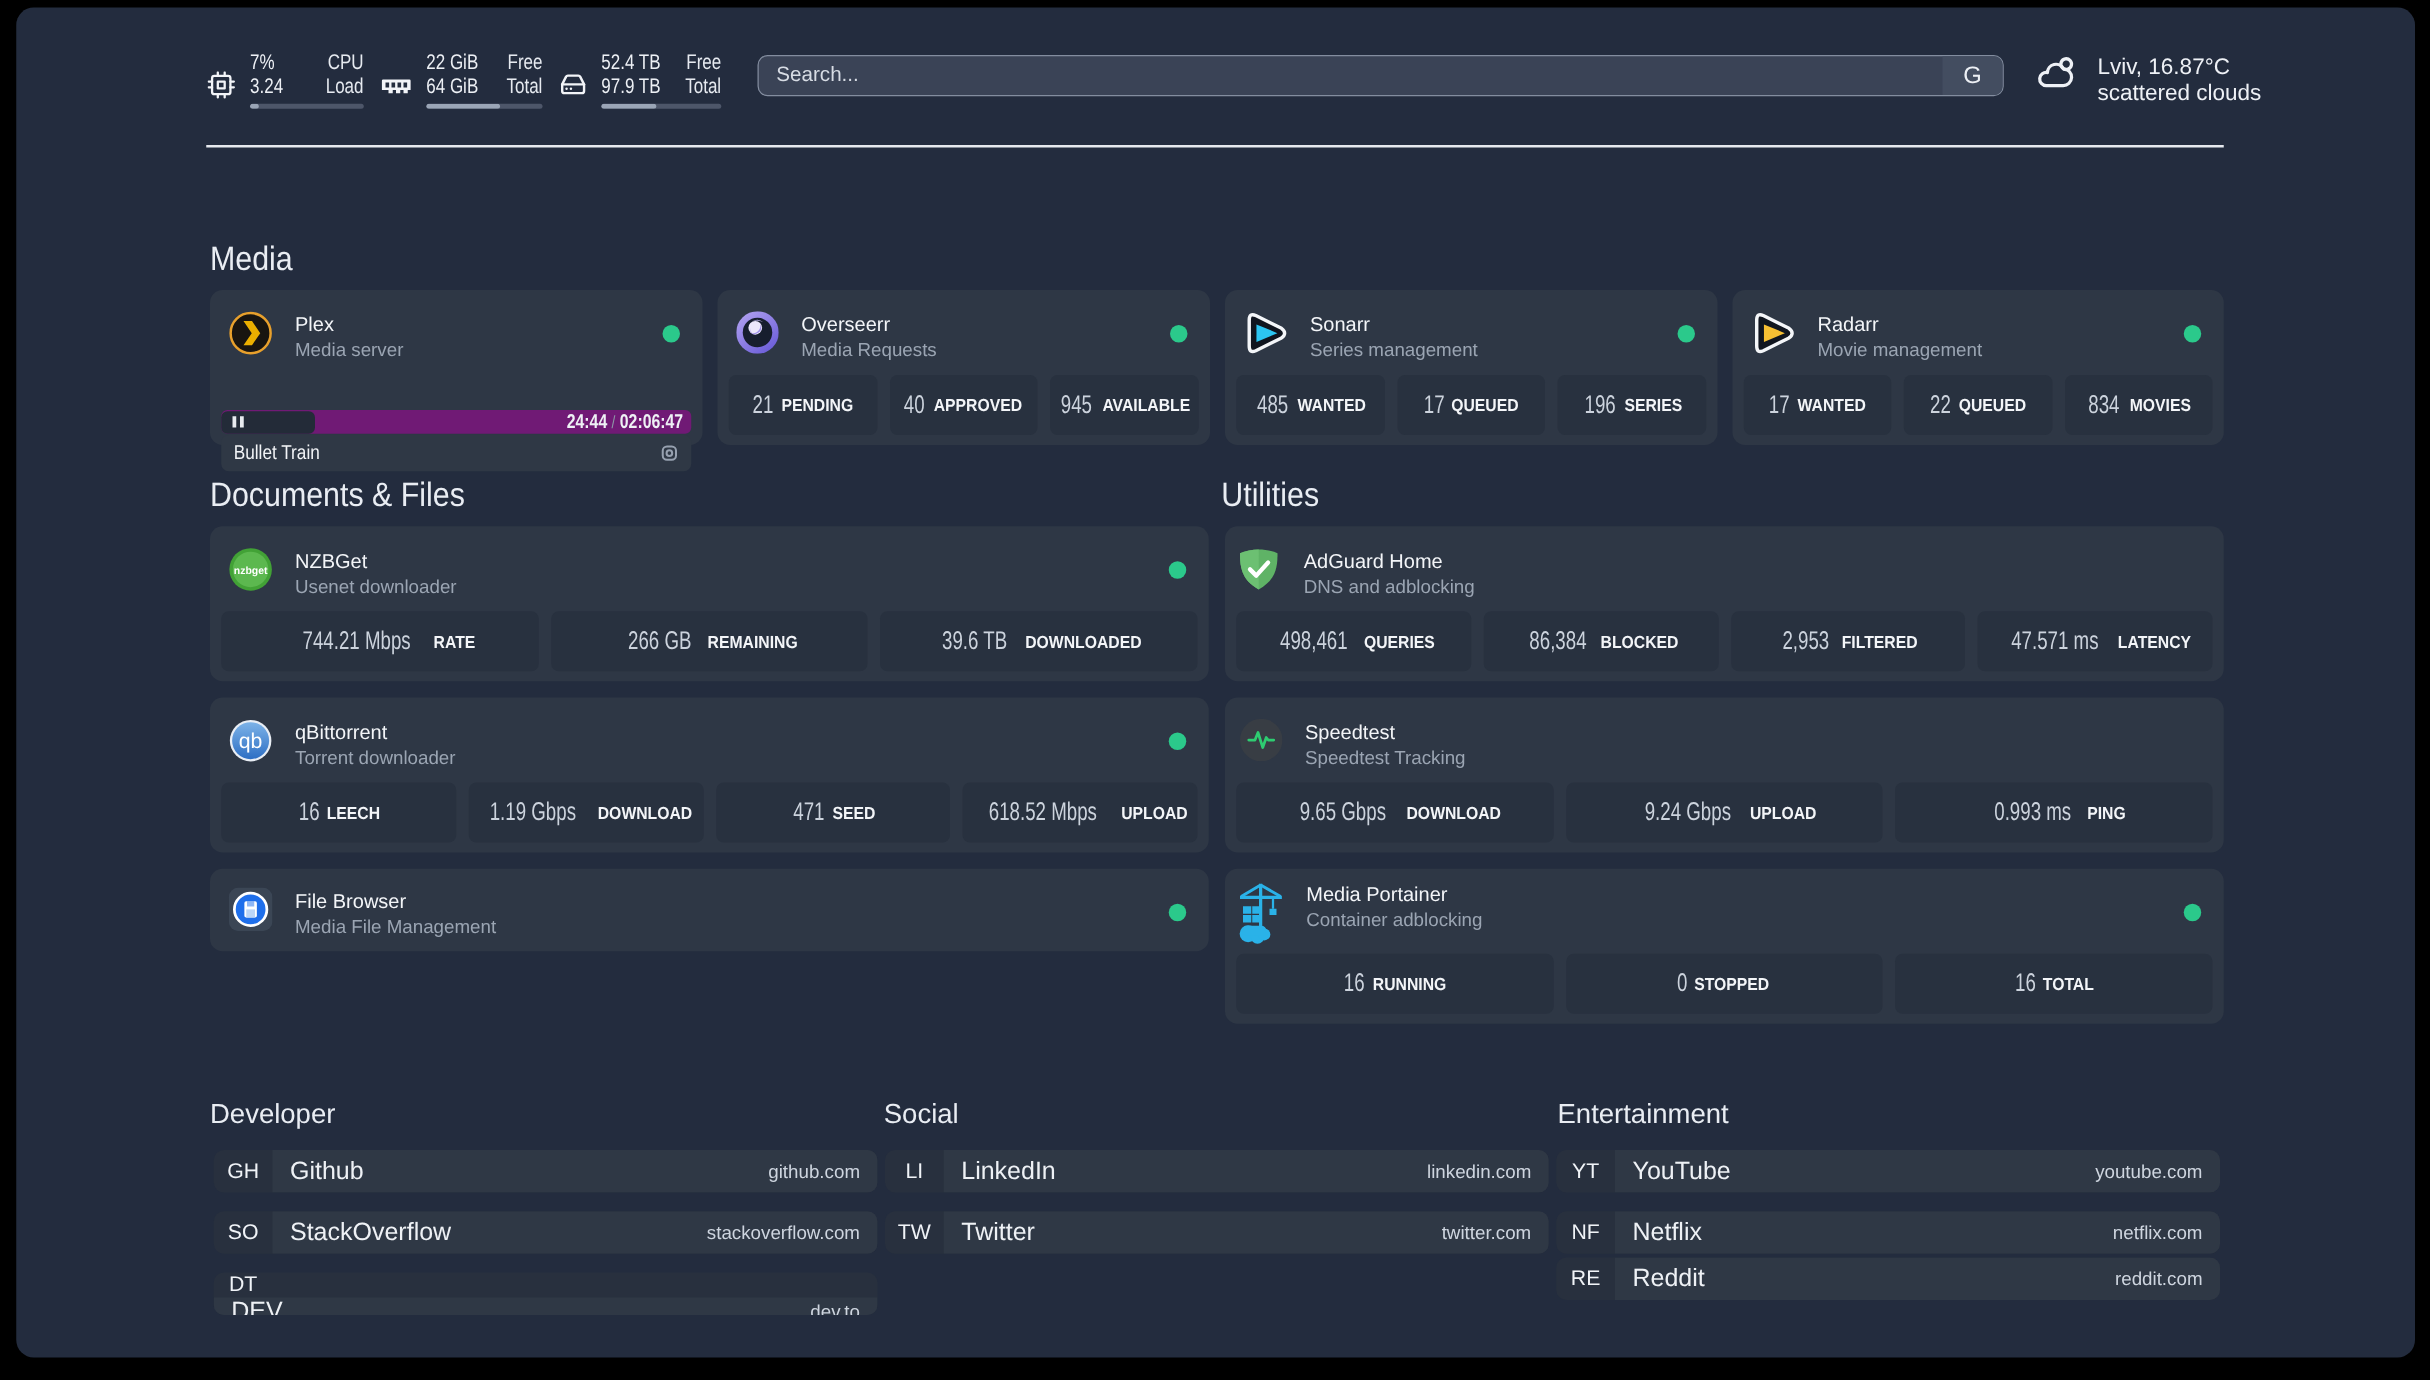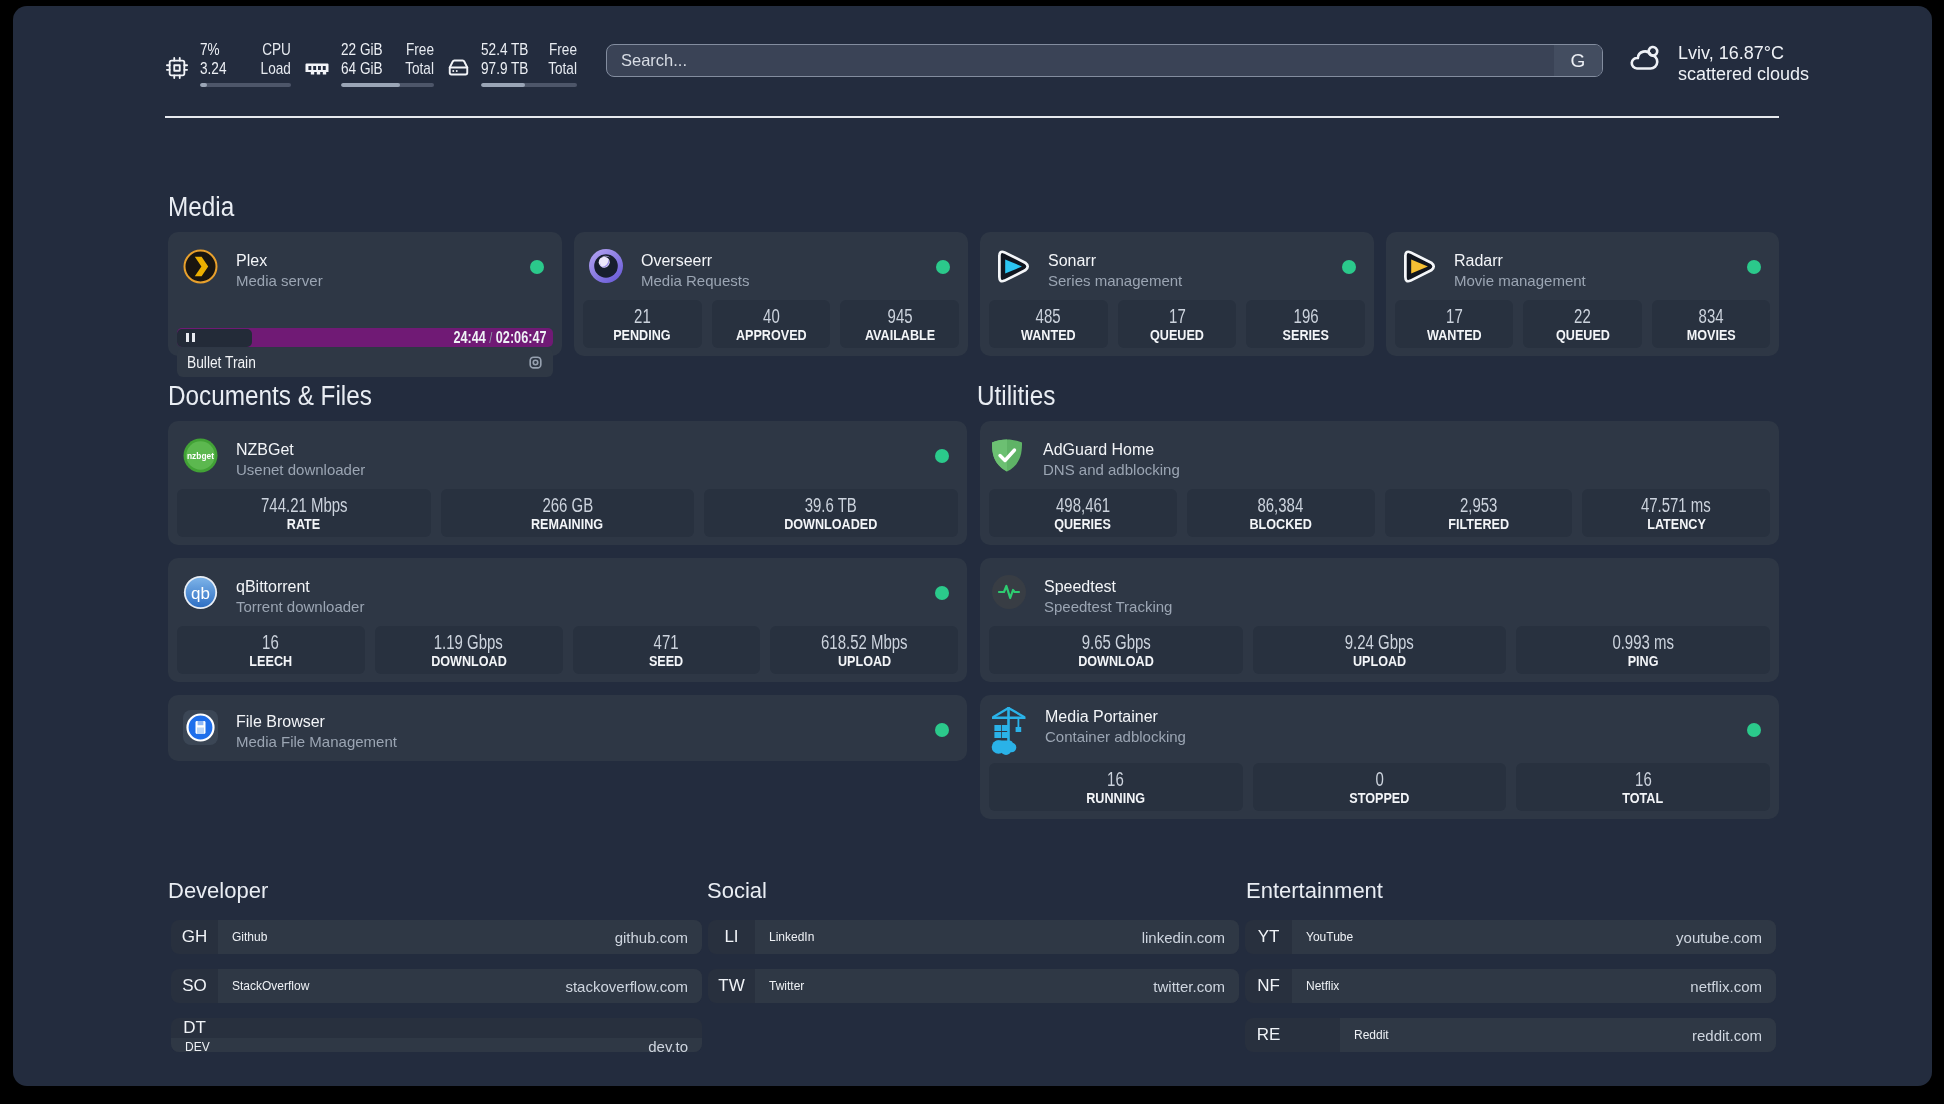--- a/index.html
+++ b/index.html
@@ -35,21 +35,21 @@
 .h2 { position:absolute; color:#e9edf3; font-size:22px; font-weight:400; line-height:26px; }
 
 
 .card { position:absolute; background:#2e3745; border-radius:10px; }
 .chead { position:absolute; left:15px; top:17px; display:flex; gap:18px; }
 .ctit { color:#f3f5f8; font-size:16px; font-weight:500; line-height:20px; padding-top:2px; }
 .csub { color:#9ba5b3; font-size:15px; line-height:18px; margin-top:1px; }
 .dot { position:absolute; right:18px; top:28px; width:14px; height:14px; border-radius:50%; background:#2bc98b; }
 .stats { position:absolute; left:9px; right:9px; bottom:8px; display:flex; gap:10px; }
 .stat { flex:1; height:48px; background:#28313f; border-radius:6px; display:flex;
-  flex-direction:column; align-items:center; justify-content:center; }
+  flex-direction:row; align-items:center; justify-content:center; }
 .snum { color:#ccd3dd; font-size:20.5px; line-height:22px; transform:scaleX(0.73); transform-origin:center; white-space:nowrap; }
 .slab { color:#f3f5f8; font-size:14px; font-weight:700; letter-spacing:0px; line-height:17px; margin-top:0px; transform:scaleX(0.9); transform-origin:center; white-space:nowrap; }
 
 
 .plexrow1 { position:absolute; left:9px; right:9px; top:68px; height:29px; background:#2f3845;
   border-radius:6px; display:flex; align-items:center; justify-content:space-between; padding:0 10px;margin-top:48px; }
 .plexrow1 .bt { color:#f2f4f7; font-size:16px; transform:scaleX(0.86); transform-origin:left center; white-space:nowrap; }
 .plexrow2 { position:absolute; left:9px; right:9px; top:96px; height:19px; background:#701a75;
   border-radius:5px; display:flex; align-items:center; justify-content:space-between; }
 .pausepill { width:75px; height:18px; background:#232b38; border-radius:5px; display:flex; align-items:center; padding-left:9px; gap:3px; }
@@ -57,21 +57,21 @@
 .ptime { color:#eef1f5; font-size:16px; font-weight:600; padding-right:8px; transform:scaleX(0.79); transform-origin:right center; white-space:nowrap; }
 .ptime span { color:#8d97a6; font-weight:400; font-size:14px; }
 
 
 .bmrow { position:absolute; left:0; height:34px; display:flex; border-radius:8px;
   overflow:hidden; background:#28303e; width:100%; }
 .abbr { width:47px; display:flex; align-items:center; justify-content:center;
   color:#f0f3f7; font-size:17px; }
 .bmbar { flex:1; background:#2f3845; display:flex; align-items:center;
   justify-content:space-between; padding:0 14px; }
-.bmname { color:#eef1f5; font-size:12px; }
+.bmname { color:#eef1f5; font-size:20px; }
 .bmurl { color:#ced5df; font-size:15px; }
 </style>
 </head>
 <body>
 <div class="page">
 
   <div class="res" style="left:153px;">
     <svg width="22" height="22" viewBox="0 0 24 24" fill="none" stroke="#f2f4f8" stroke-width="2" stroke-linecap="round" stroke-linejoin="round">
         <rect x="4" y="4" width="16" height="16" rx="2"></rect>
         <rect x="9" y="9" width="6" height="6"></rect>
@@ -512,21 +512,21 @@
           <span class="bmurl">youtube.com</span>
         </div>
       </div>
     <div class="bmrow" style="top:49px;">
         <div class="abbr">NF</div>
         <div class="bmbar">
           <span class="bmname">Netflix</span>
           <span class="bmurl">netflix.com</span>
         </div>
       </div>
-    <div class="bmrow" style="top:98px;gap:48px;">
+    <div class="bmrow" style="top:86px;">
         <div class="abbr">RE</div>
         <div class="bmbar">
           <span class="bmname">Reddit</span>
           <span class="bmurl">reddit.com</span>
         </div>
       </div>
   </div>
 
 </div>
 

